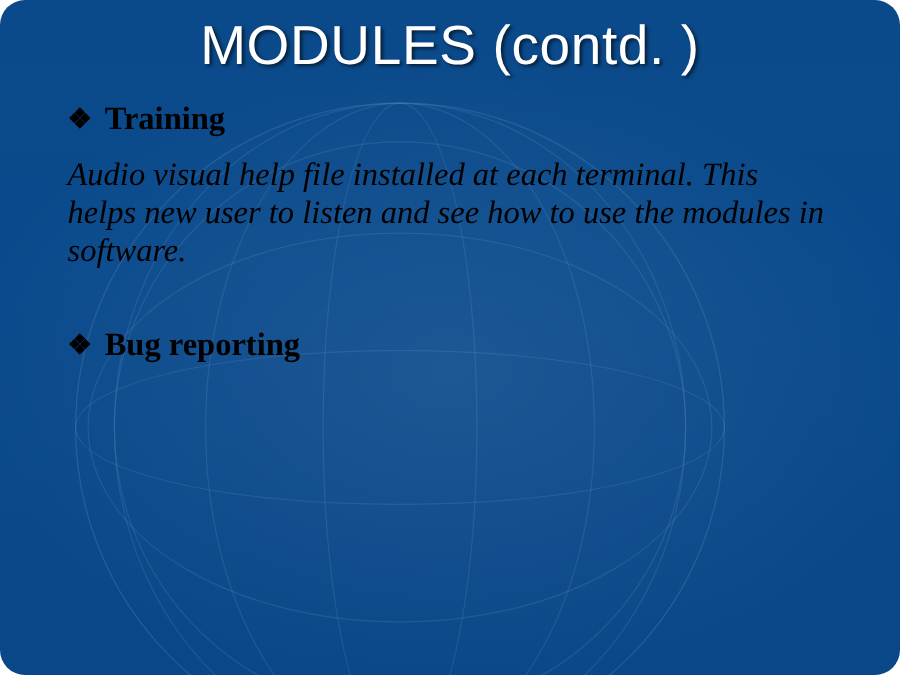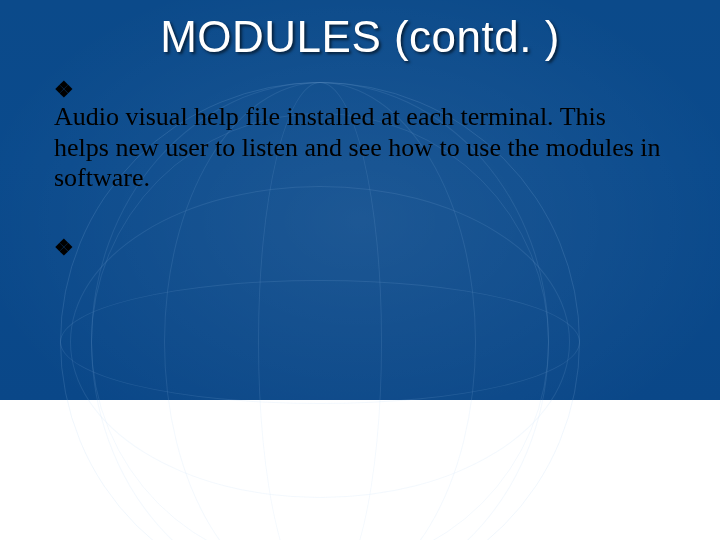--- a/index.html
+++ b/index.html
@@ -4,28 +4,29 @@
 <style>
   html, body {
     margin: 0;
     padding: 0;
     width: 720px;
     height: 540px;
     overflow: hidden;
   }
   .slide {
     width: 720px;
-    height: 400px;
+    height: 540px;
     background:
       radial-gradient(ellipse 600px 400px at 50% 55%, rgba(255,255,255,0.08) 0%, rgba(255,255,255,0) 65%),
       linear-gradient(180deg, #0b4a8a 0%, #0a4a8c 40%, #0a4788 100%);
     position: relative;
     color: #000;
     font-family: "Times New Roman", Times, serif;
     box-sizing: border-box;
+    border-radius: 20px;
   }
   .globe {
     position: absolute;
     top: 82px;
     left: 60px;
     width: 520px;
     height: 520px;
     border-radius: 50%;
     box-sizing: border-box;
     opacity: 0.45;
@@ -82,21 +83,22 @@
     align-items: baseline;
     gap: 10px;
     font-weight: bold;
   }
   .heading .bullet {
     font-size: 22px;
     line-height: 1;
     transform: translateY(-1px);
   }
   .body {
-    margin-top: 0;
+    margin-top: 14px;
+    font-style: italic;
   }
 </style>
 </head>
 <body>
 
 <div class="slide">
 
   <div class="globe">
     <div class="lat lat1"></div>
     <div class="lat lat2"></div>
@@ -106,24 +108,26 @@
     <div class="lon lon3"></div>
   </div>
 
   <div class="title">MODULES (contd. )</div>
 
   <div class="content">
 
     <div class="block">
       <div class="heading">
         <span class="bullet">❖</span>
+        <span>Training</span>
       </div>
       <div class="body"> Audio visual help file installed at each terminal. This helps new user to listen and see how to use the modules in software.</div>
     </div>
 
     <div class="block">
       <div class="heading">
         <span class="bullet">❖</span>
+        <span>Bug reporting</span>
       </div>
     </div>
 
   </div>
 </div>
 
 </body></html>

